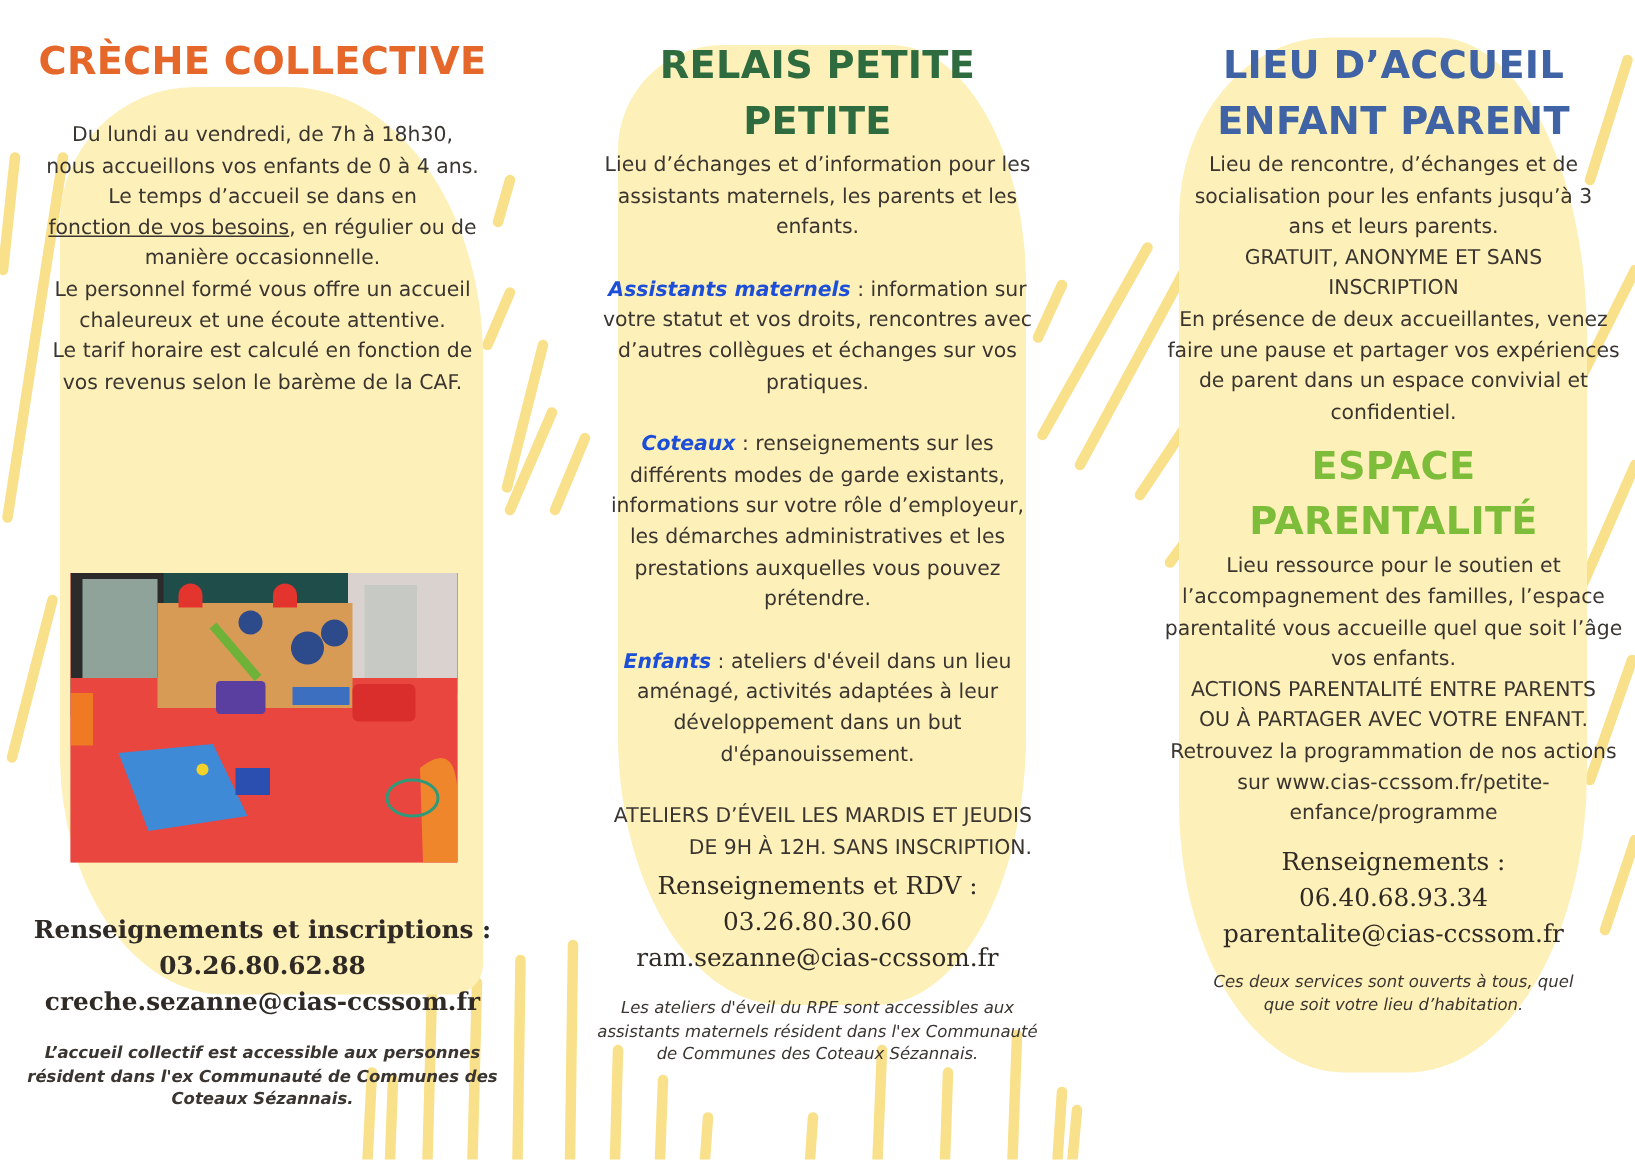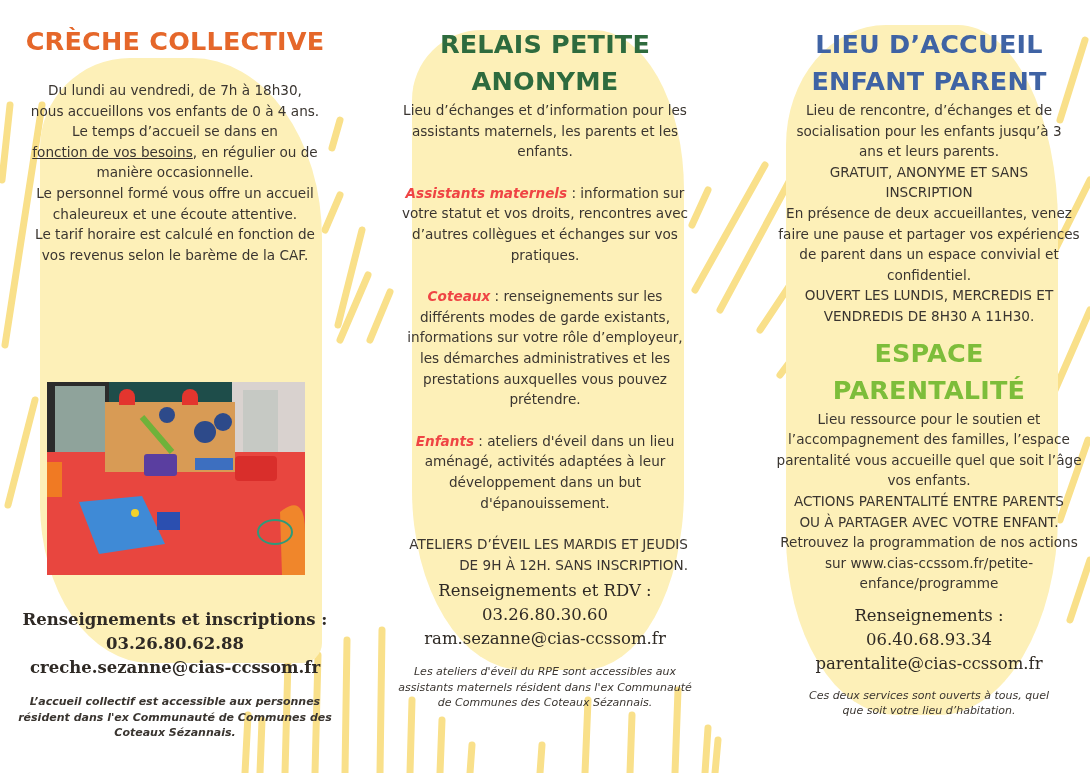--- a/index.html
+++ b/index.html
@@ -16,21 +16,21 @@
     font-family:"DejaVu Sans","Liberation Sans",sans-serif;
     font-weight:bold; letter-spacing:0.2px; margin:0;
   }
   .body-text { font-size:13.6px; line-height:20.6px; margin:0; }
   .body-text u { text-decoration:underline; }
   .contact {
     font-family:"DejaVu Serif","Liberation Serif",serif;
     font-size:16.5px; line-height:24px; color:#2f2a25; margin:0;
   }
   .note { font-style:italic; font-size:11px; line-height:15.5px; color:#3a3530; margin:0; }
-  .lbl { font-weight:bold; font-style:italic; color:#ef4444;text-align:right; }
+  .lbl { font-weight:bold; font-style:italic; color:#1d4ed8;text-align:right; }
   .photo {
     position:absolute; z-index:3; left:47px; top:382px; width:258px; height:193px;
     overflow:hidden; background:#e8463f;
   }
 </style>
 </head>
 <body>
 
 <svg class="deco" viewBox="0 0 1090 773" xmlns="http://www.w3.org/2000/svg">
   <g stroke="#f9e08a" stroke-width="7" stroke-linecap="round" fill="none">
@@ -124,21 +124,21 @@
 <section class="col" style="left:10px; top:608px; width:330px;font-weight:bold;">
   <p class="contact">Renseignements et inscriptions :</p>
   <p class="contact">03.26.80.62.88</p>
   <p class="contact">creche.sezanne@cias-ccssom.fr</p>
   <p class="note" style="margin-top:14px; padding:0 8px;">L’accueil collectif est accessible aux personnes résident dans l'ex Communauté de Communes des Coteaux Sézannais.</p>
 </section>
 
 <section class="col" style="left:388px; top:26px; width:314px;">
   <h1 class="title" style="color:#2e6b3e; font-size:25.5px; line-height:37px;">
     <span>RELAIS PETITE</span><br>
-    <span>ANONYME</span>
+    <span>PETITE</span>
   </h1>
   <p class="body-text">Lieu d’échanges et d’information pour les assistants maternels, les parents et les enfants.</p>
   <p class="body-text" style="margin-top:21px; padding:0 8px;">
     <span class="lbl">Assistants maternels</span><span> :  information sur votre statut et vos droits, rencontres avec d’autres collègues et échanges sur vos pratiques.</span>
   </p>
   <p class="body-text" style="margin-top:21px; padding:0 8px;">
     <span class="lbl">Coteaux</span><span> : renseignements sur les différents modes de garde existants, informations sur votre rôle d’employeur, les démarches administratives et les prestations auxquelles vous pouvez prétendre.</span>
   </p>
   <p class="body-text" style="margin-top:21px; padding:0 8px;">
     <span class="lbl">Enfants</span><span> : ateliers d'éveil dans un lieu aménagé, activités adaptées à leur développement dans un but d'épanouissement.</span>
@@ -153,21 +153,20 @@
 </section>
 
 <section class="col" style="left:772px; top:26px; width:314px;">
   <h1 class="title" style="color:#3f63a4; font-size:25.5px; line-height:37px;">
     <span>LIEU D’ACCUEIL</span><br>
     <span>ENFANT PARENT</span>
   </h1>
   <p class="body-text" style="padding:0 14px;">Lieu de rencontre, d’échanges et de socialisation pour les enfants jusqu’à 3 ans et leurs parents.</p>
   <p class="body-text" style="padding:0 16px;">GRATUIT, ANONYME ET SANS INSCRIPTION</p>
   <p class="body-text">En présence de deux accueillantes, venez faire une pause et partager vos expériences de parent dans un espace convivial et confidentiel.</p>
-  <p class="body-text">OUVERT LES LUNDIS, MERCREDIS ET VENDREDIS DE 8H30 A 11H30.</p>
 
   <h1 class="title" style="color:#7dbd3a; font-size:25.5px; line-height:37px; margin-top:8px;">
     <span>ESPACE</span><br>
     <span>PARENTALITÉ</span>
   </h1>
   <p class="body-text">Lieu ressource pour le soutien et l’accompagnement des familles, l’espace parentalité vous accueille quel que soit l’âge vos enfants.</p>
   <p class="body-text" style="padding:0 14px;">ACTIONS PARENTALITÉ ENTRE PARENTS OU À PARTAGER AVEC VOTRE ENFANT.</p>
   <p class="body-text">Retrouvez la programmation de nos actions sur www.cias-ccssom.fr/petite-enfance/programme</p>
   <div style="margin-top:10px;">
     <p class="contact">Renseignements :</p>

